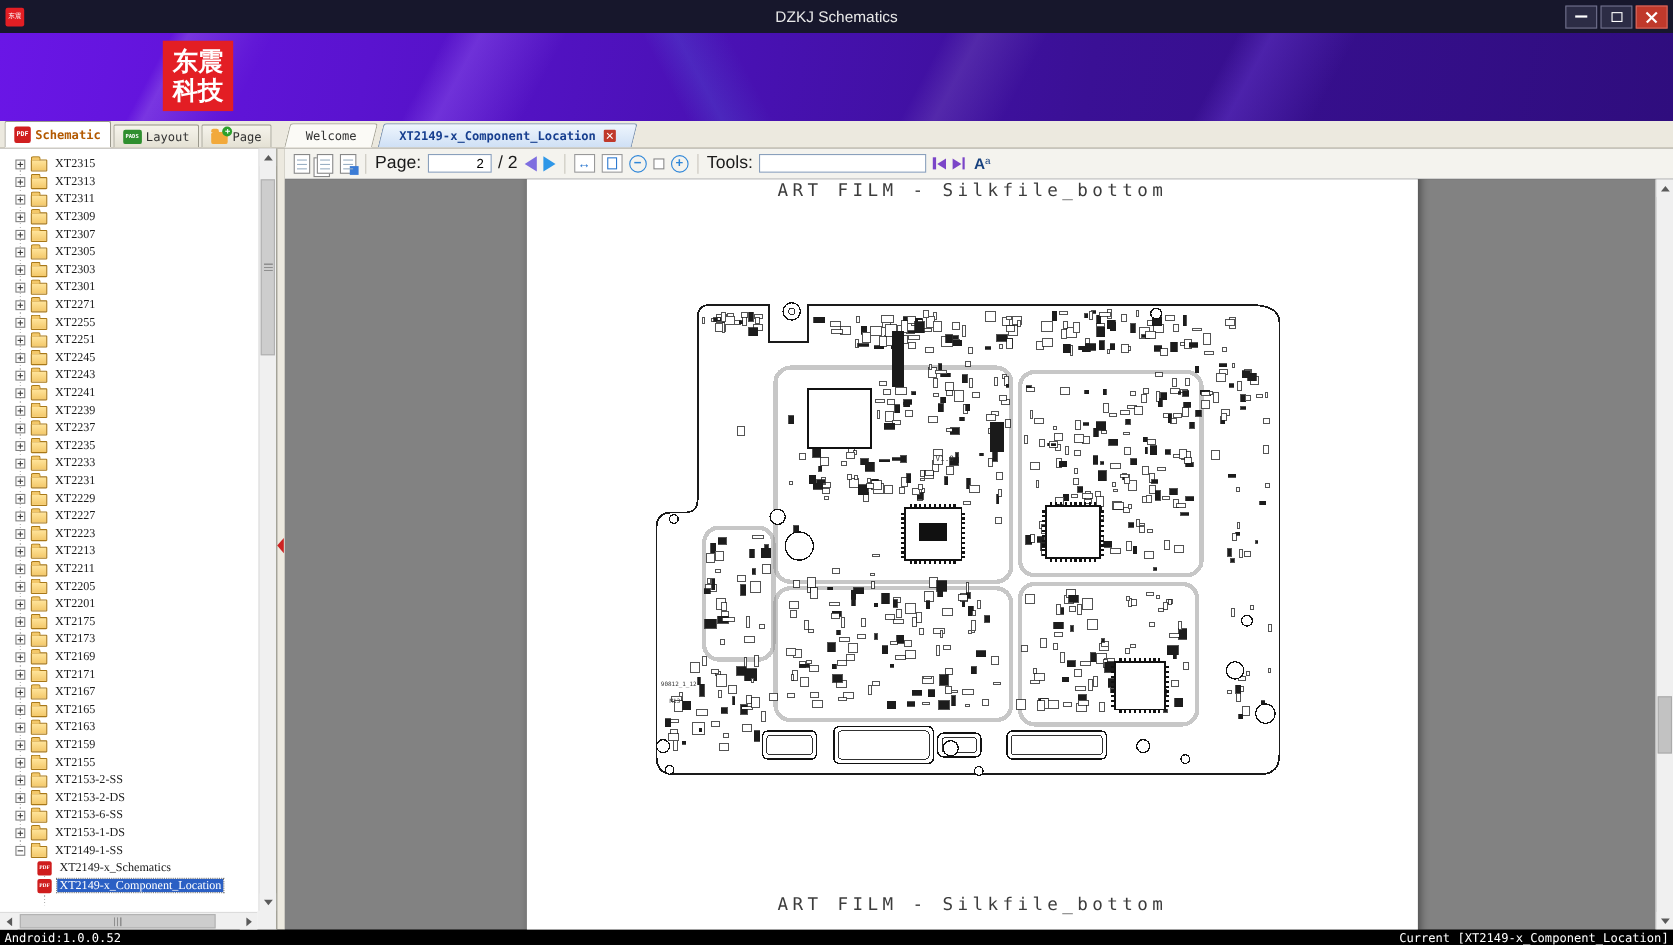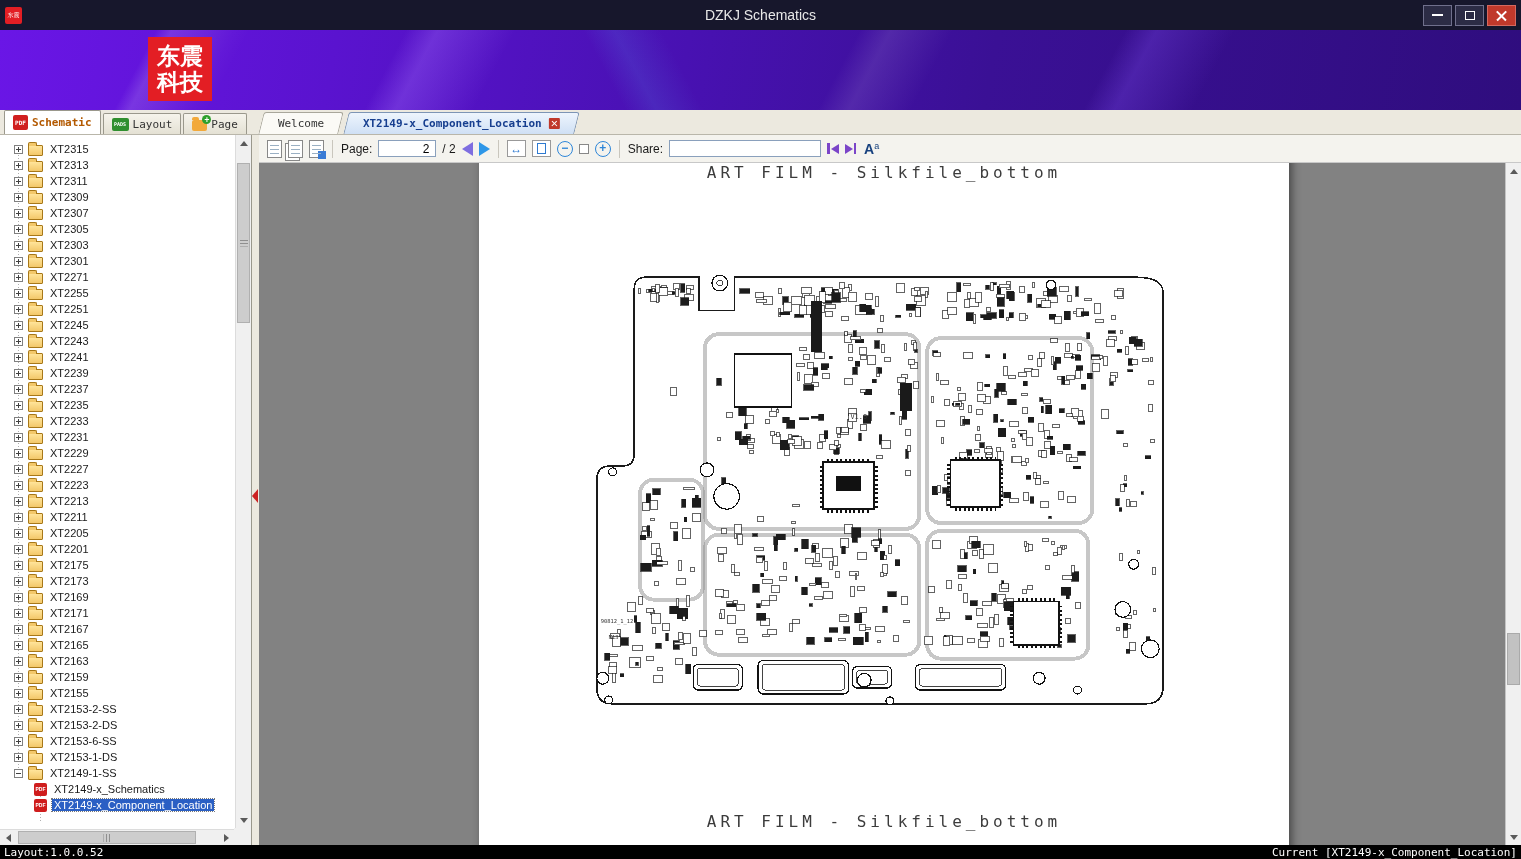--- a/index.html
+++ b/index.html
@@ -46,21 +46,21 @@
   .doctab{height:22px;padding:0 16px;display:flex;align-items:center;gap:7px;font:11px "DejaVu Sans Mono",monospace;color:#333;background:#fbfaf6;border:1px solid #a9a79b;border-bottom:none;transform:skewX(-14deg);border-radius:3px 3px 0 0;margin-right:5px}
   .doctab>*{transform:skewX(14deg)}
   .doctab.active{background:linear-gradient(#eef5fd,#cfe0f5);color:#173f8f;font-weight:700;border-color:#7d95b5}
   .tab-close{width:11px;height:11px;background:var(--close-red,#c0392b);position:relative;border-radius:1px;flex:none}
   .tab-close::before,.tab-close::after{content:"";position:absolute;left:2px;top:5px;width:7px;height:1.3px;background:#fff}
   .tab-close::before{transform:rotate(45deg)}.tab-close::after{transform:rotate(-45deg)}
 
   
   .main{flex:1;display:flex;min-height:0}
   .sidebar{width:252px;background:#fff;border-right:1px solid #9a988c;position:relative;overflow:hidden;flex:none}
-  .tree{position:absolute;top:6px;left:0;right:17px;bottom:17px;overflow:hidden;font-family:Liberation Sans, sans-serif;font-size:11px;color:#1a1a1a}
+  .tree{position:absolute;top:6px;left:0;right:17px;bottom:17px;overflow:hidden;font-family:Liberation Serif, serif;font-size:11px;color:#1a1a1a}
   .tree::before{content:"";position:absolute;left:18px;top:8px;height:624px;width:1px;background-image:repeating-linear-gradient(to bottom,#b0b0b0 0 1px,transparent 1px 3px)}
   .tree::after{content:"";position:absolute;left:40px;top:646px;height:36px;width:1px;background-image:repeating-linear-gradient(to bottom,#b0b0b0 0 1px,transparent 1px 3px)}
   .tree-row{height:16px;display:flex;align-items:center;white-space:nowrap;position:relative;z-index:1}
   .expander{width:9px;height:9px;border:1px solid #808080;background:#fff;position:relative;margin-left:14px;margin-right:5px;flex:none}
   .expander::before{content:"";position:absolute;left:1px;right:1px;top:3px;height:1px;background:#404040}
   .expander.plus::after{content:"";position:absolute;top:1px;bottom:1px;left:3px;width:1px;background:#404040}
   .folder{width:15px;height:11px;background:linear-gradient(#ffe49a,#f3c86a);border:1px solid #a87818;border-radius:1px;position:relative;margin-right:5px;flex:none;margin-top:2px}
   .folder::before{content:"";position:absolute;top:-4px;left:-1px;width:7px;height:3px;background:#f3c86a;border:1px solid #a87818;border-bottom:none;border-radius:2px 2px 0 0}
   .pdficon{width:13px;height:13px;background:#cf1d1d;color:#fff;font-size:5px;font-weight:700;display:flex;align-items:center;justify-content:center;border-radius:2px;margin-right:5px;margin-left:34px;flex:none}
   .tree-label{padding:0 2px}
@@ -82,21 +82,21 @@
   .hthumb::after{content:"";position:absolute;left:50%;top:50%;width:7px;height:8px;transform:translate(-50%,-50%);background-image:repeating-linear-gradient(to right,#8f8f8f 0 1px,transparent 1px 3px)}
   .side-corner{position:absolute;right:0;bottom:0;width:17px;height:17px;background:#f0f0f0}
 
   .splitter{width:7px;background:#ece9df;position:relative;flex:none}
   .collapse-arrow{position:absolute;top:354px;left:0;width:0;height:0;border-top:7px solid transparent;border-bottom:7px solid transparent;border-right:6px solid #cc2222}
 
   
   .content{flex:1;display:flex;flex-direction:column;min-width:0}
   .toolbar{height:28px;background:#f4f3ee;border-bottom:1px solid #c8c8c8;display:flex;align-items:center;gap:6px;padding:0 8px;font-size:12px;color:#1a1a1a;flex:none}
   .tb-sep{width:1px;height:18px;background:#c9c6bd;margin:0 2px}
-  .tb-label{font-size:12px}
+  .tb-label{font-size:16px}
   .doc-ic{width:15px;height:18px;background:#fff;border:1px solid #888;position:relative;display:inline-block}
   .doc-ic::after{content:"";position:absolute;left:2px;top:4px;right:2px;height:1.5px;background:#9ab0c4;box-shadow:0 4px 0 #9ab0c4,0 8px 0 #9ab0c4}
   .doc-ic.two{box-shadow:-3px 3px 0 -1px #fff,-3px 3px 0 0 #888}
   .doc-ic.three::before{content:"";position:absolute;bottom:-2px;right:-3px;width:8px;height:8px;background:#3a7bd5}
   .page-input{width:58px;height:17px;border:1px solid #8aa0bc;font-size:12px;text-align:right;padding-right:6px;background:#fff}
   .find-input{width:152px;height:17px;border:1px solid #8aa0bc;font-size:12px;padding:0 4px;background:#fff}
   .tri{display:inline-block;width:0;height:0}
   .tri-left{border-top:7px solid transparent;border-bottom:7px solid transparent;border-right:11px solid #7e6ee0}
   .tri-right{border-top:7px solid transparent;border-bottom:7px solid transparent;border-left:11px solid #2e97e8}
   .ic-box{width:19px;height:17px;border:1px solid #999;background:#fff;display:flex;align-items:center;justify-content:center}
@@ -443,21 +443,21 @@
             <i class="fp"></i>
           </span>
         <span class="zoom-circle">
             <i>−</i>
           </span>
         <span class="zoom-rect"></span>
         <span class="zoom-circle">
             <i>+</i>
           </span>
         <span class="tb-sep"></span>
-        <label class="tb-label">Share:</label>
+        <label class="tb-label">Tools:</label>
         <input class="find-input" value="" style="">
         <span class="seek">
             <b class="bar"></b>
             <b class="tl"></b>
           </span>
         <span class="seek">
             <b class="tr"></b>
             <b class="bar"></b>
           </span>
         <span class="textsize">
@@ -1337,17 +1337,17 @@
           <div class="sbtn bottom">
               <span class="arr-down"></span>
             </div>
         </div>
       </div>
 
     </div>
   </div>
 
   <div class="statusbar">
-    <span>Layout:1.0.0.52</span>
+    <span>Android:1.0.0.52</span>
     <span>Current [XT2149-x_Component_Location]</span>
   </div>
 
 </div>
 
 </body></html>

